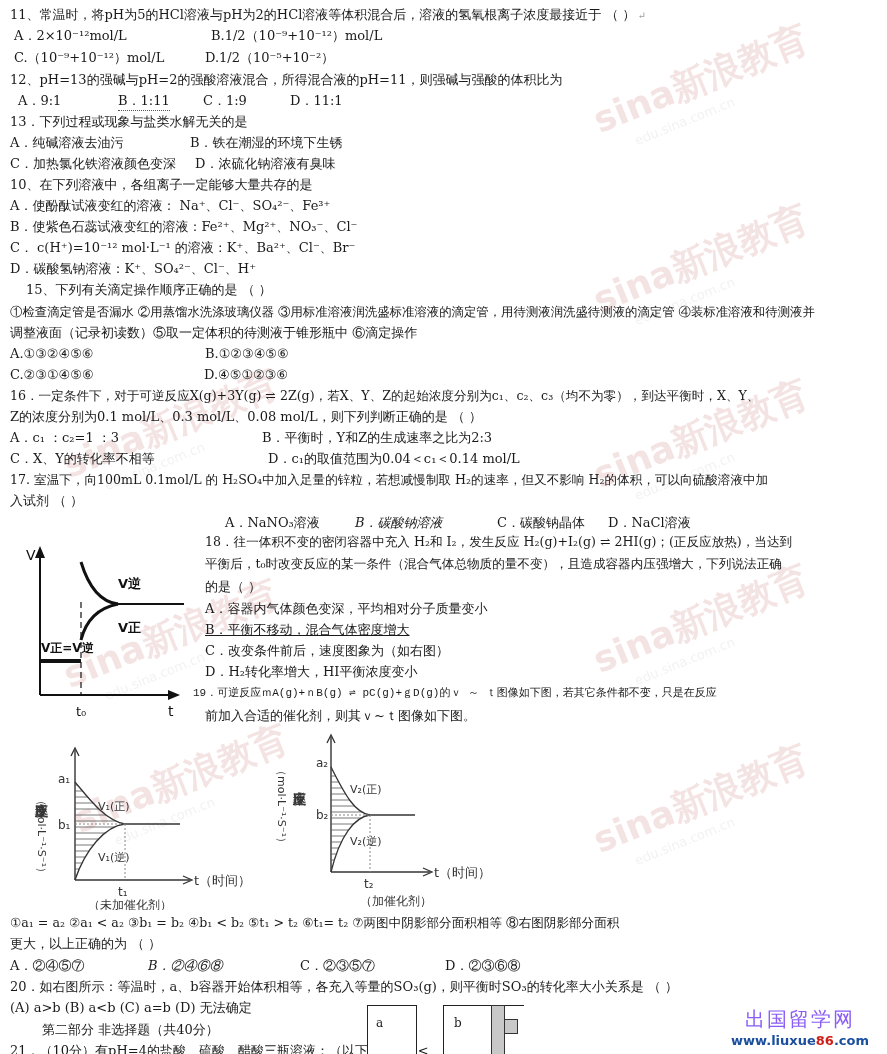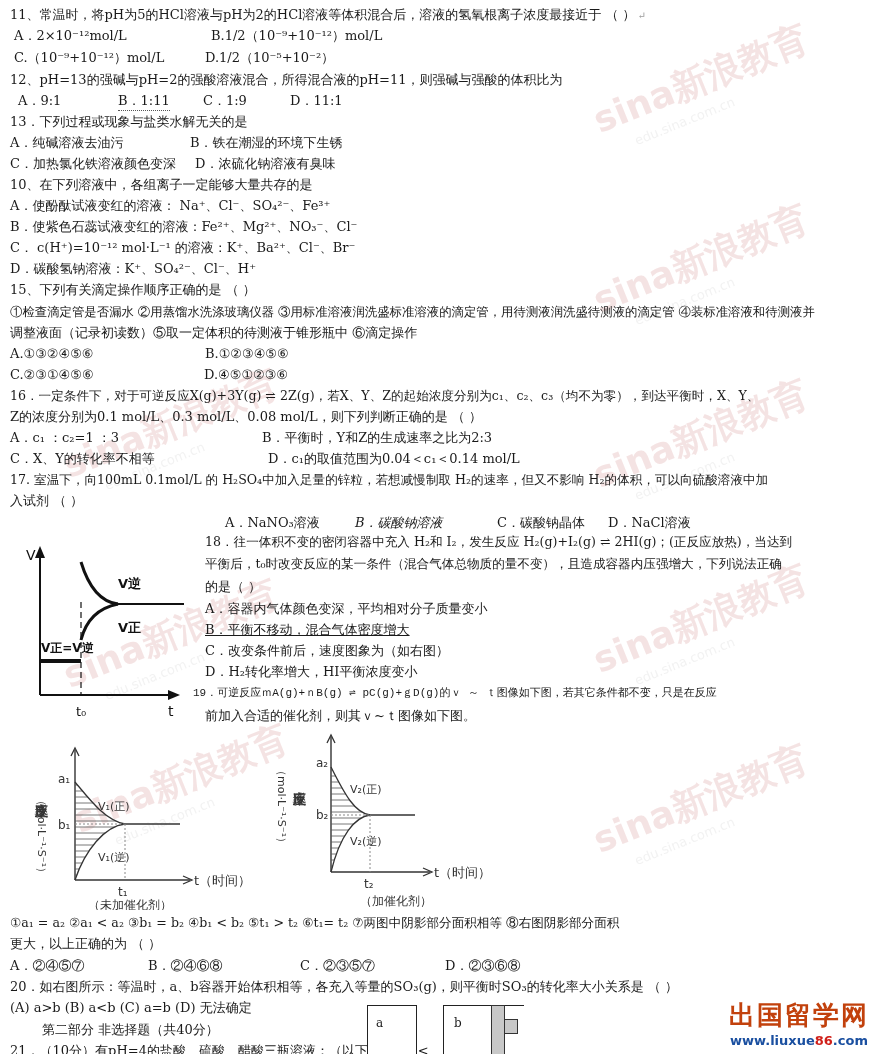--- a/index.html
+++ b/index.html
@@ -7,21 +7,21 @@
     font-family:"DejaVu Serif","Liberation Serif",serif;color:#1a1a1a;font-size:13px;}
   .ln{position:absolute;left:10px;white-space:nowrap;line-height:19px;font-size:13px;}
   .ret{color:#9a9a9a;font-size:10px;margin-left:2px;}
   .wm{position:absolute;transform:rotate(-22deg);color:#f1dada;font-family:"DejaVu Sans",sans-serif;
       font-size:36px;font-weight:bold;opacity:.75;pointer-events:none;white-space:nowrap;}
   .wm small{display:block;font-size:13px;color:#eee;font-weight:normal;margin-left:30px;}
   .dotted{border-bottom:1px dotted #555;}
   svg text{font-family:"DejaVu Sans",sans-serif;}
   .box{position:absolute;border:1px solid #222;background:#fff;}
   .logo{position:absolute;right:18px;bottom:6px;text-align:center;font-family:"DejaVu Sans",sans-serif;}
-  .logo .t1{font-size:26px;font-weight:bold;color:#c2410c;letter-spacing:2px;}
+  .logo .t1{font-size:20px;font-weight:normal;color:#8b5cf6;letter-spacing:2px;}
   .logo .t2{font-size:13px;color:#1a4fa0;font-weight:bold;}
   .logo .t2 .red{color:#d0201a;}
 </style>
 </head>
 <body>
 
 <div class="wm" style="left:590px;top:55px;"><span>sina新浪教育</span><small>edu.sina.com.cn</small></div>
 <div class="wm" style="left:590px;top:235px;"><span>sina新浪教育</span><small>edu.sina.com.cn</small></div>
 <div class="wm" style="left:590px;top:410px;"><span>sina新浪教育</span><small>edu.sina.com.cn</small></div>
 <div class="wm" style="left:590px;top:595px;"><span>sina新浪教育</span><small>edu.sina.com.cn</small></div>
@@ -47,21 +47,21 @@
 <div class="ln" style="top:133px;left:190px;">B．铁在潮湿的环境下生锈</div>
 <div class="ln" style="top:154px;">C．加热氯化铁溶液颜色变深</div>
 <div class="ln" style="top:154px;left:195px;">D．浓硫化钠溶液有臭味</div>
 
 <div class="ln" style="top:175px;">10、在下列溶液中，各组离子一定能够大量共存的是</div>
 <div class="ln" style="top:196px;">A．使酚酞试液变红的溶液： Na⁺、Cl⁻、SO₄²⁻、Fe³⁺</div>
 <div class="ln" style="top:217px;">B．使紫色石蕊试液变红的溶液：Fe²⁺、Mg²⁺、NO₃⁻、Cl⁻</div>
 <div class="ln" style="top:238px;">C． c(H⁺)=10⁻¹² mol·L⁻¹ 的溶液：K⁺、Ba²⁺、Cl⁻、Br⁻</div>
 <div class="ln" style="top:259px;">D．碳酸氢钠溶液：K⁺、SO₄²⁻、Cl⁻、H⁺</div>
 
-<div class="ln" style="top:280px;">15、下列有关滴定操作顺序正确的是   （    ）</div>
+<div class="ln" style="top:280px;margin-left:16px;">15、下列有关滴定操作顺序正确的是   （    ）</div>
 <div class="ln" style="top:302px;font-size:12.4px;">①检查滴定管是否漏水 ②用蒸馏水洗涤玻璃仪器 ③用标准溶液润洗盛标准溶液的滴定管，用待测液润洗盛待测液的滴定管 ④装标准溶液和待测液并</div>
 <div class="ln" style="top:323px;">调整液面（记录初读数）⑤取一定体积的待测液于锥形瓶中 ⑥滴定操作</div>
 <div class="ln" style="top:344px;">A.①③②④⑤⑥</div>
 <div class="ln" style="top:344px;left:205px;">B.①②③④⑤⑥</div>
 <div class="ln" style="top:365px;">C.②③①④⑤⑥</div>
 <div class="ln" style="top:365px;left:204px;">D.④⑤①②③⑥</div>
 
 <div class="ln" style="top:386px;font-size:12.6px;">16．一定条件下，对于可逆反应X(g)+3Y(g) ⇌ 2Z(g)，若X、Y、Z的起始浓度分别为c₁、c₂、c₃（均不为零），到达平衡时，X、Y、</div>
 <div class="ln" style="top:407px;">Z的浓度分别为0.1 mol/L、0.3 mol/L、0.08 mol/L，则下列判断正确的是  （    ）</div>
 <div class="ln" style="top:428px;">A．c₁ ：c₂=1 ：3</div>
@@ -150,21 +150,21 @@
   <text x="80" y="68" font-size="11" fill="#333">V₂(正)</text>
   <text x="80" y="120" font-size="11" fill="#333">V₂(逆)</text>
   <text x="90" y="180" font-size="12" fill="#333">（加催化剂）</text>
   <text transform="translate(8,40) rotate(90)" font-size="11" fill="#333">（mol·L⁻¹·S⁻¹）</text>
   <text x="30" y="55" font-size="14" fill="#333" writing-mode="tb">反应速率</text>
 </svg>
 
 <div class="ln" style="top:913px;font-size:12.6px;">①a₁ = a₂    ②a₁ &lt; a₂    ③b₁ = b₂    ④b₁ &lt; b₂    ⑤t₁ &gt; t₂         ⑥t₁= t₂        ⑦两图中阴影部分面积相等     ⑧右图阴影部分面积</div>
 <div class="ln" style="top:934px;">更大，以上正确的为      （   ）</div>
 <div class="ln" style="top:956px;">A．②④⑤⑦</div>
-<div class="ln" style="top:956px;left:148px;">B．②④⑥⑧</div>
+<div class="ln" style="top:956px;left:148px;font-style:italic;">B．②④⑥⑧</div>
 <div class="ln" style="top:956px;left:300px;">C．②③⑤⑦</div>
 <div class="ln" style="top:956px;left:445px;">D．②③⑥⑧</div>
 
 <div class="ln" style="top:977px;">20．如右图所示：等温时，a、b容器开始体积相等，各充入等量的SO₃(g)，则平衡时SO₃的转化率大小关系是      （    ）</div>
 <div class="ln" style="top:998px;">(A) a&gt;b   (B) a&lt;b   (C) a=b    (D) 无法确定</div>
 <div class="ln" style="top:1020px;left:42px;">第二部分   非选择题（共40分）</div>
 <div class="ln" style="top:1041px;">21．（10分）有pH=4的盐酸、硫酸、醋酸三瓶溶液：（以下均用&gt;、&lt;、=表示）</div>
 
 <div class="box" style="left:367px;top:1005px;width:48px;height:49px;">
   <span style="position:absolute;left:8px;top:10px;font-size:12px;">a</span>

